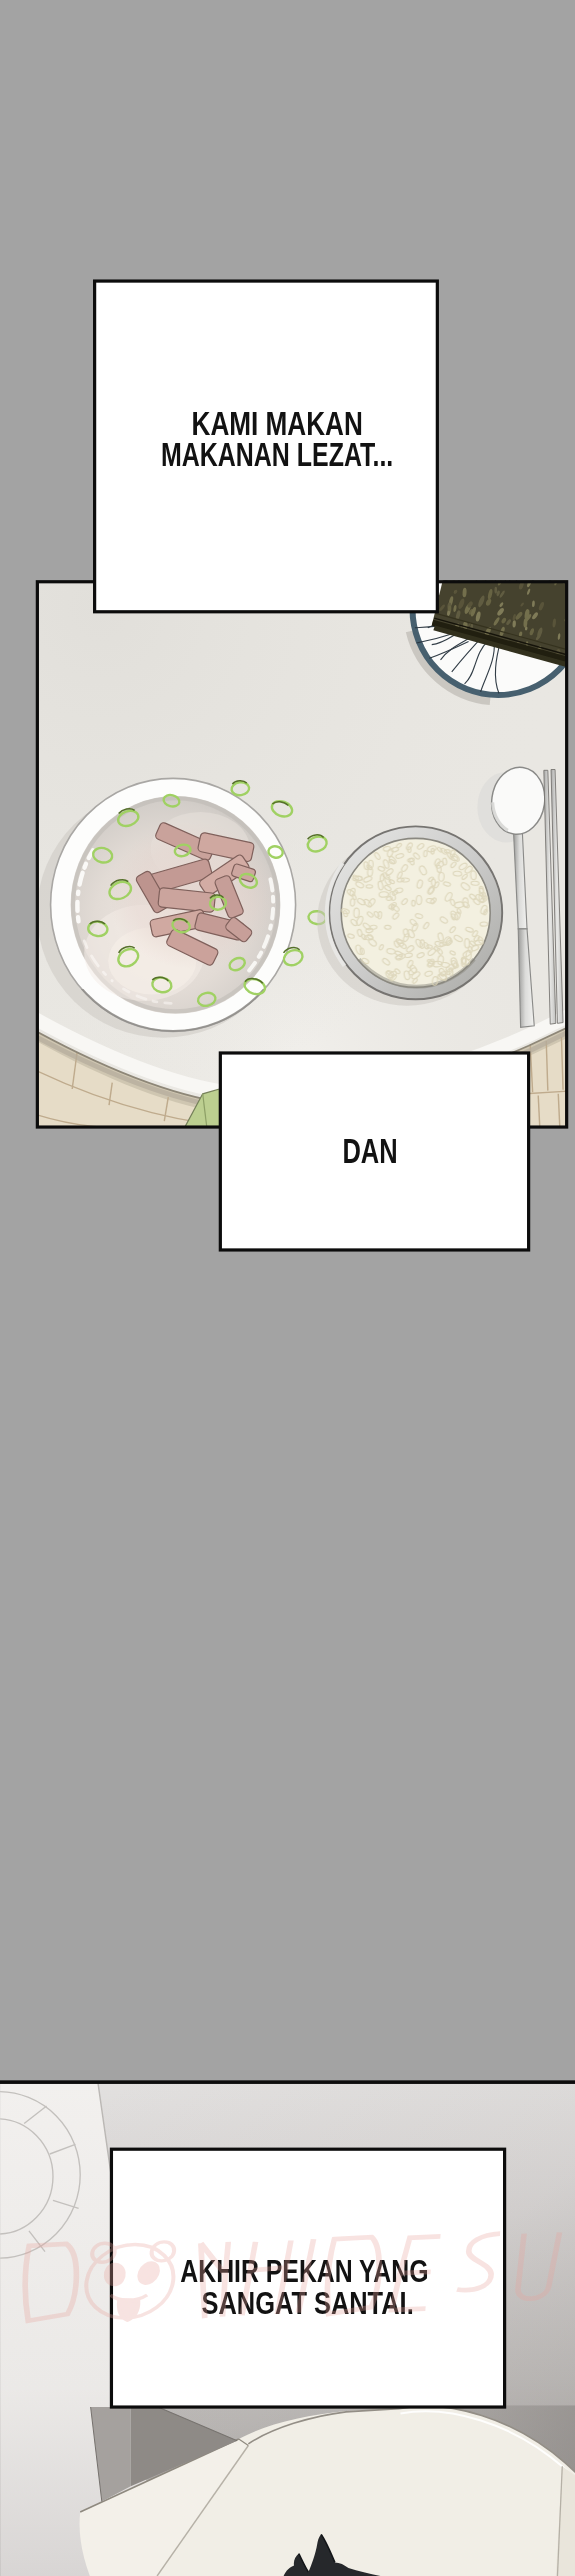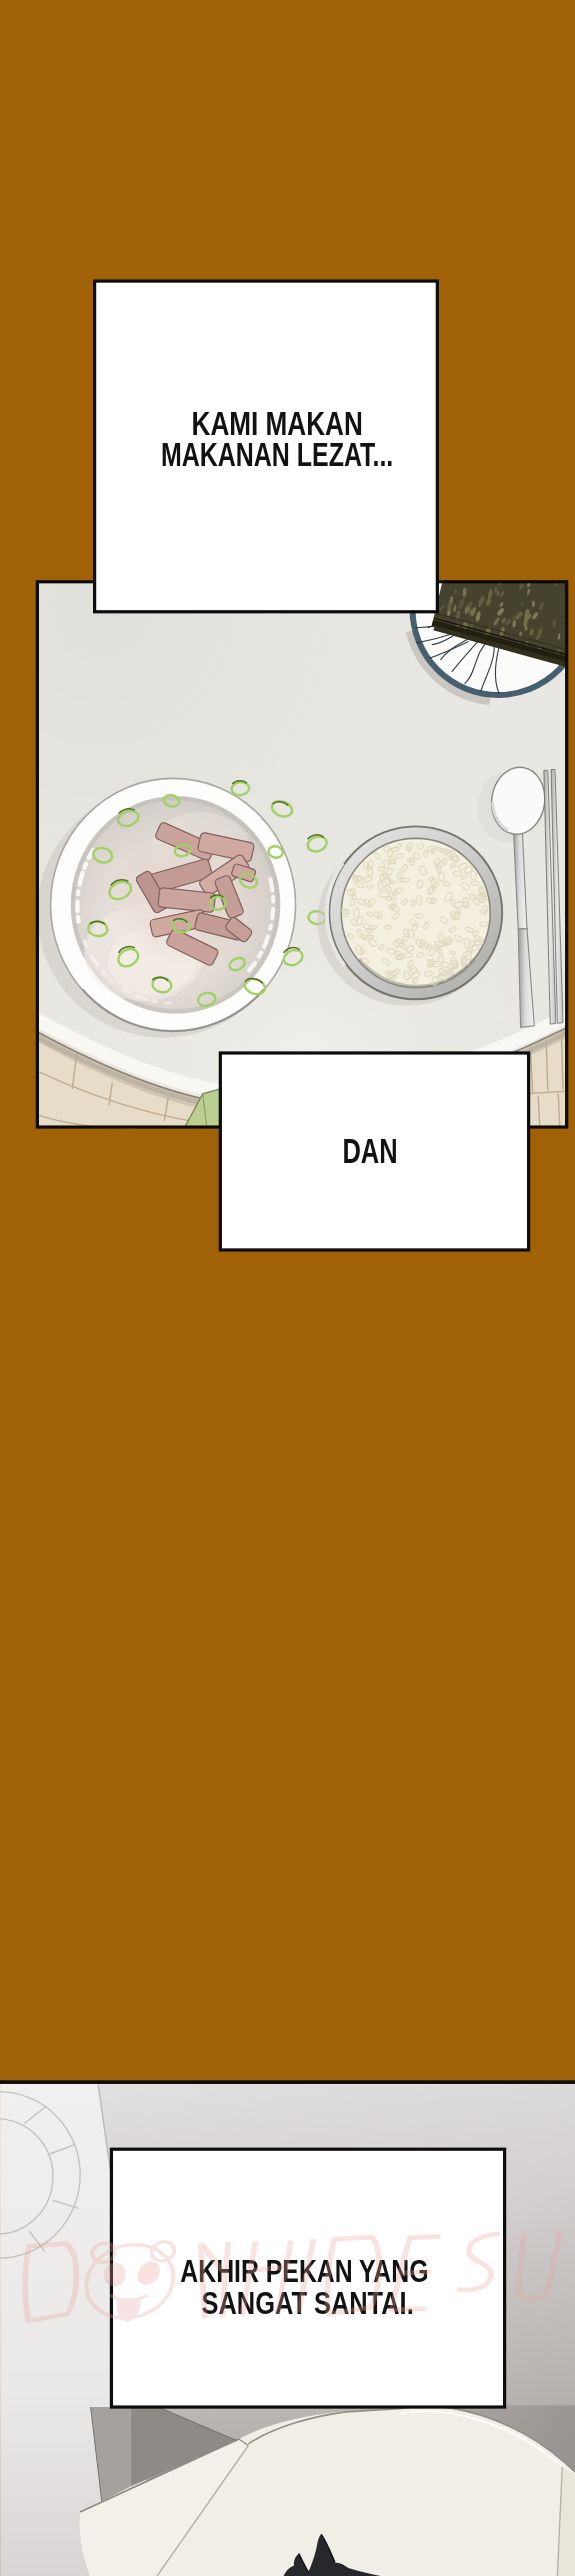--- a/index.html
+++ b/index.html
@@ -1,16 +1,16 @@
 <!DOCTYPE html>
 <html style="font-size:13px"><head>
 <meta charset="utf-8">
 <style>
   html,body{margin:0;padding:0;background:#ffffff;}
-  #page{position:relative;width:576px;height:2576px;background:#a16207;overflow:hidden;
+  #page{position:relative;width:576px;height:2576px;background:#a3a3a3;overflow:hidden;
         font-family:"Liberation Sans", sans-serif;}
   svg{position:absolute;left:0;top:0;}
 </style>
 </head>
 <body>
 <div id="page">
 <svg width="576" height="2576" viewBox="0 0 719 3217">
 <defs>
   <clipPath id="panel1clip">
           <rect x="45" y="725" width="664" height="684"></rect>

